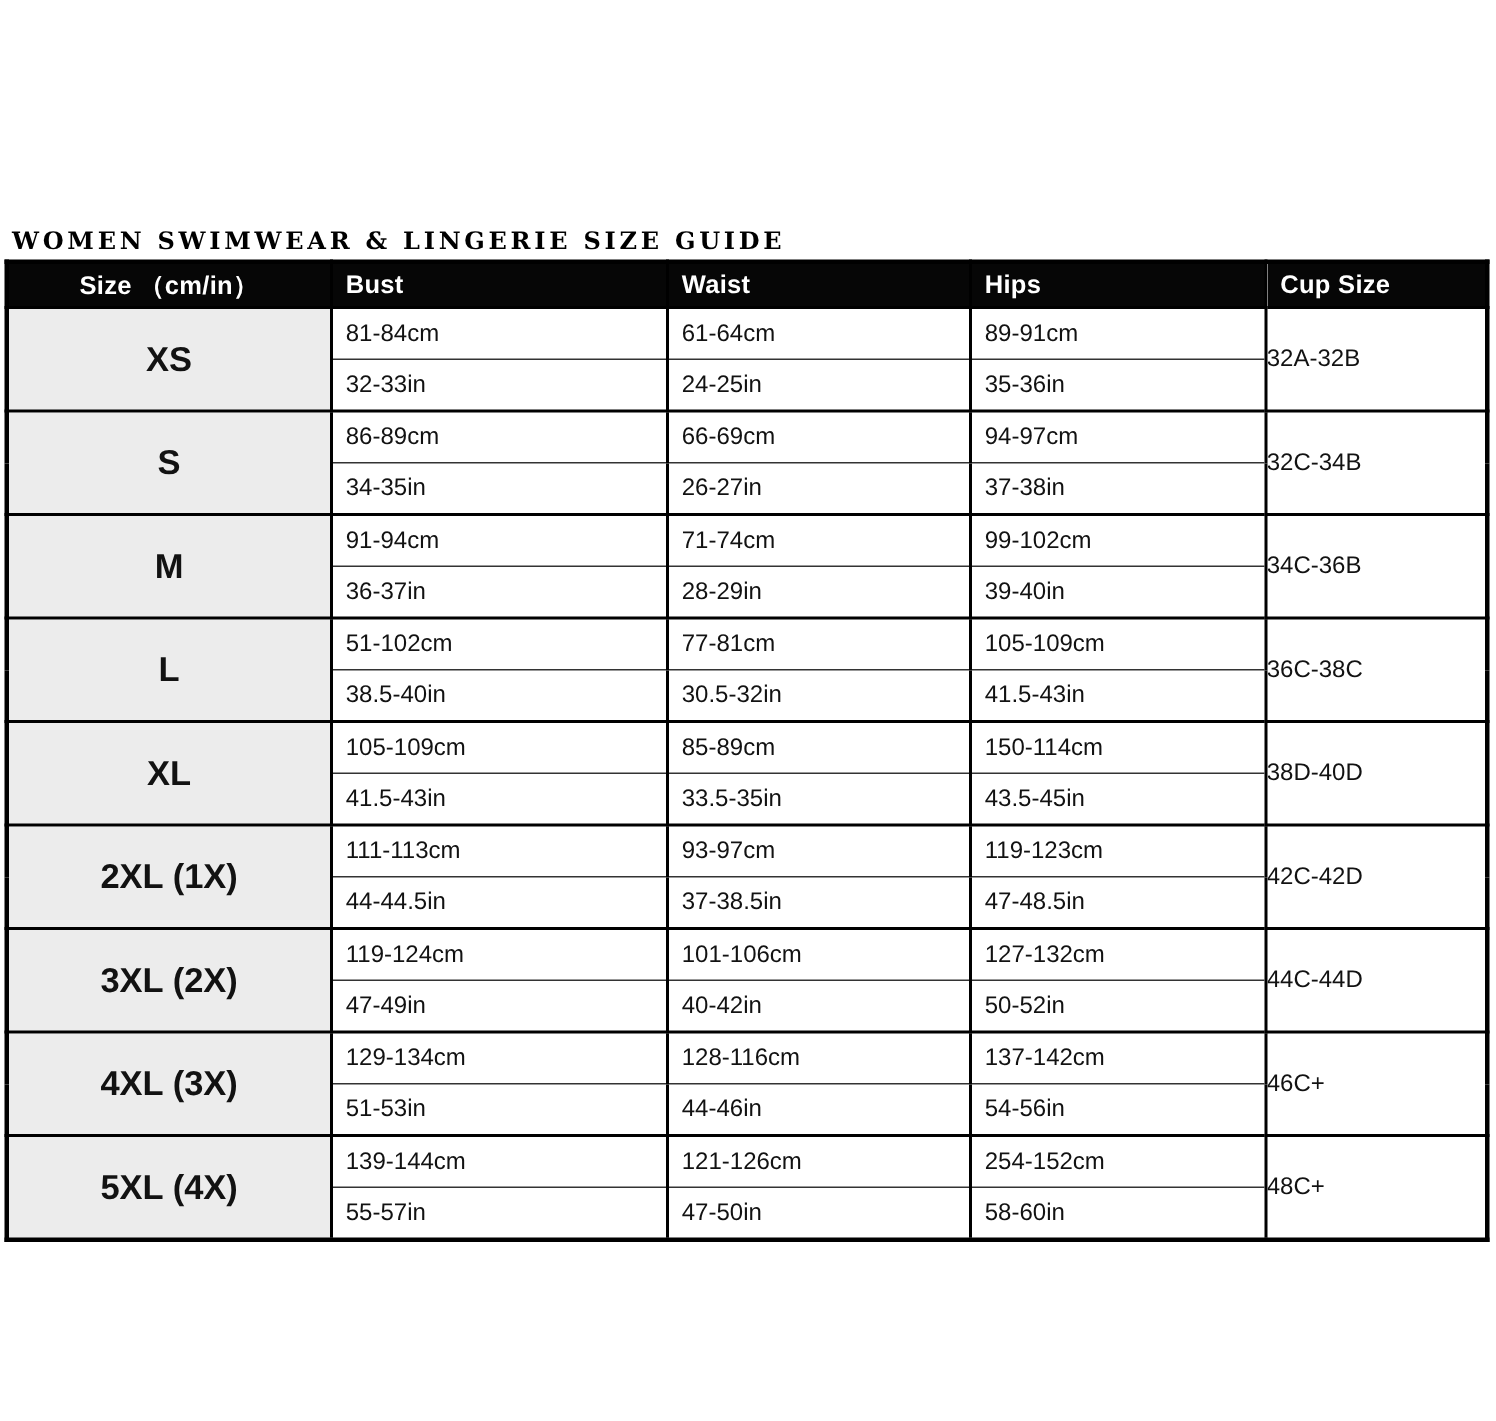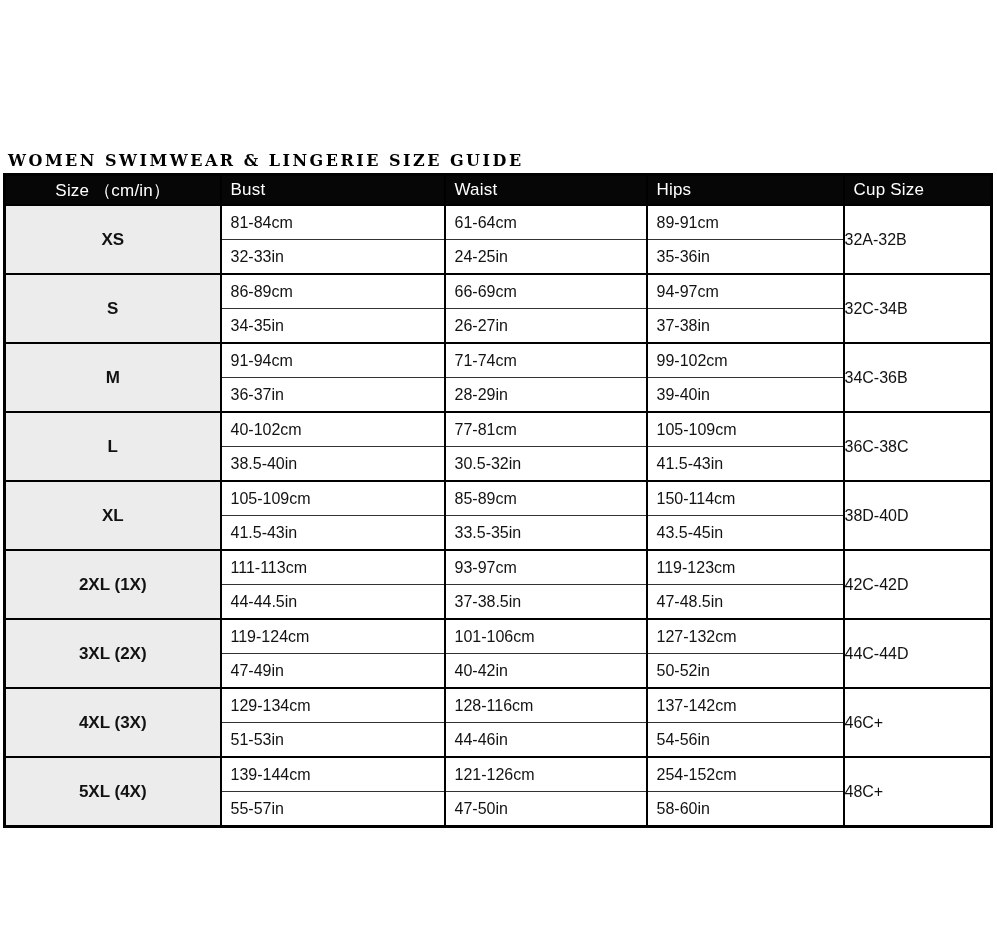--- a/index.html
+++ b/index.html
@@ -36,41 +36,41 @@
   }
   th, td {
     border: 2px solid #000000;
     overflow: hidden;
     white-space: nowrap;
   }
   th {
     background: #060606;
     color: #ffffff;
     font-size: 17px;
-    font-weight: normal;
+    font-weight: bold;
     text-align: left;
     height: 28px;
     padding: 0 0 0 9px;
     letter-spacing: 0.2px;
   }
   th.col-size {
     text-align: center;
     padding: 0;
   }
   td {
     font-size: 16px;
     color: #121212;
     height: 33px;
     padding: 0 0 0 9px;
     background: #ffffff;
   }
   td.size {
     background: #ececec;
     font-weight: bold;
-    font-size: 17px;
+    font-size: 23px;
     text-align: center;
     padding: 0;
   }
   td.cup {
     text-align: left;
     padding: 0;
   }
   td.val-cm {
     border-bottom-width: 1px;
     border-bottom-color: #333333;
@@ -138,21 +138,21 @@
         <td class="cup" rowspan="2">34C-36B</td>
       </tr>
       <tr>
         <td class="val-in">36-37in</td>
         <td class="val-in">28-29in</td>
         <td class="val-in">39-40in</td>
       </tr>
 
       <tr>
         <td class="size" rowspan="2">L</td>
-        <td class="val-cm">40-102cm</td>
+        <td class="val-cm">51-102cm</td>
         <td class="val-cm">77-81cm</td>
         <td class="val-cm">105-109cm</td>
         <td class="cup" rowspan="2">36C-38C</td>
       </tr>
       <tr>
         <td class="val-in">38.5-40in</td>
         <td class="val-in">30.5-32in</td>
         <td class="val-in">41.5-43in</td>
       </tr>
 

